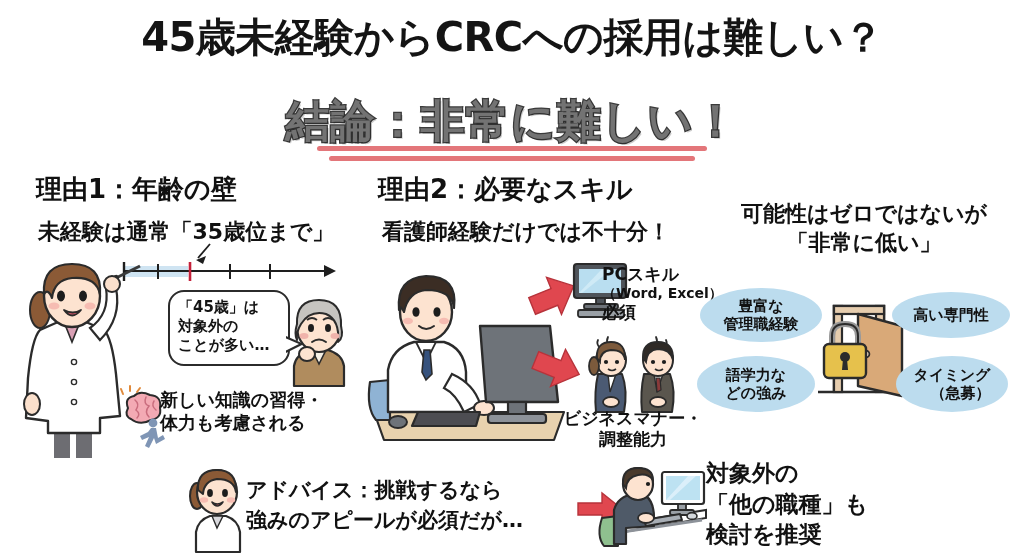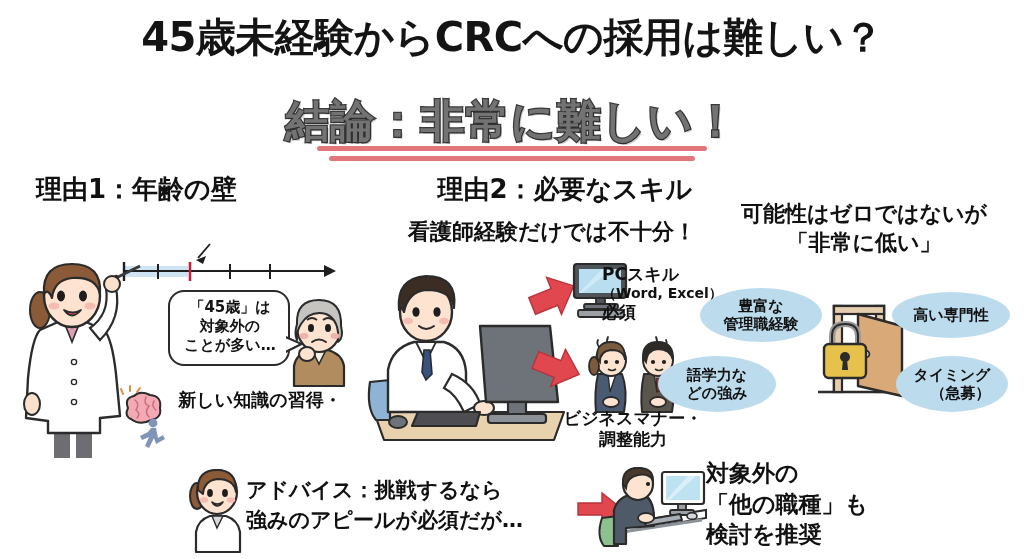--- a/index.html
+++ b/index.html
@@ -36,21 +36,21 @@
   .conc-underline {
     position:absolute; left:50%; transform:translateX(-50%);
     height:5px; border-radius:4px; background:#e3767a;
   }
   #conc-u1 { top:54px; width:390px; }
   #conc-u2 { top:64px; width:366px; }
 
   
   .col { position:absolute; top:172px; }
   #col1 { left:14px;  width:348px; }
-  #col2 { left:366px; width:330px;text-align:right; }
+  #col2 { left:366px; width:330px; }
   #col3 { left:700px; width:318px; }
 
   .col-head {
     position:relative; display:inline-block;
     font-size:26px; font-weight:bold; color:#111; white-space:nowrap;
     padding:0 4px 2px 4px;
   }
   .col-head .hl {
     position:absolute; left:2px; right:2px; bottom:0px; height:9px;
     background:#aedaa3; border-radius:5px; z-index:-1;
@@ -76,21 +76,21 @@
   .mark-g::after {
     content:""; position:absolute; left:-1px; right:-1px; bottom:0px;
     height:8px; background:#b3dca8; border-radius:4px; z-index:-1;
   }
 
   
   .art { position:absolute; }
   .bubble-text { font-weight:bold; }
 
   
-  #c1-art { position:absolute; left:0; top:262px; width:360px; height:200px;text-align:center; }
+  #c1-art { position:absolute; left:0; top:262px; width:360px; height:200px; }
   #bubble1 {
     position:absolute; left:168px; top:28px; width:122px; height:76px;
     border:2.5px solid #2b2b2b; border-radius:16px; background:#fff;
     font-size:15px; line-height:1.26; font-weight:bold; color:#141414;
     padding:6px 6px 0 8px;
   }
   #bubble1::after {
     content:""; position:absolute; right:-16px; top:44px;
     border-top:8px solid transparent; border-bottom:9px solid transparent;
     border-left:18px solid #2b2b2b;
@@ -117,21 +117,21 @@
   }
 
   
   .badge {
     position:absolute; background:#bcdcee; border-radius:50%;
     display:flex; align-items:center; justify-content:center; text-align:center;
     font-size:15px; font-weight:bold; line-height:1.22; color:#111;
   }
   #badge-mgr  { left:700px; top:288px; width:122px; height:54px; }
   #badge-spec { left:892px; top:292px; width:118px; height:46px; }
-  #badge-lang { left:658px; top:356px; width:118px; height:56px;justify-content:center; }
+  #badge-lang { left:697px; top:356px; width:118px; height:56px;justify-content:center; }
   #badge-time { left:896px; top:356px; width:112px; height:56px;text-align:right; }
 
   
   #advice {
     position:absolute; left:246px; top:476px; width:330px;
     font-size:21px; font-weight:bold; line-height:1.42; color:#111;
   }
   #real {
     position:absolute; left:706px; top:458px; width:300px;
     font-size:23px; font-weight:bold; line-height:1.33; color:#111;
@@ -149,20 +149,23 @@
   <div id="conclusion-wrap">
     <div id="conclusion">結論：非常に難しい！</div>
     <div class="conc-underline" id="conc-u1"></div>
     <div class="conc-underline" id="conc-u2"></div>
   </div>
 
   <div class="col" id="col1">
     <div class="col-head">
       <span>理由1：年齢の壁</span>
       <span class="hl"></span>
+    </div>
+    <div class="col-sub">
+      <span>未経験は通常「</span><span class="mark-y">35歳位まで</span><span>」</span>
     </div>
   </div>
 
   <div id="c1-art">
 
     <svg class="art" style="left:118px; top:-6px;" width="230" height="48">
       <rect x="6" y="10" width="64" height="11" fill="#cfe4f2" stroke="none"></rect>
       <line x1="6" y1="15" x2="206" y2="15" stroke="#1e1e1e" stroke-width="2.2"></line>
       <polygon points="206,9 218,15 206,21" fill="#1e1e1e"></polygon>
       <line x1="6" y1="6" x2="6" y2="25" stroke="#1e1e1e" stroke-width="2.4"></line>
@@ -248,20 +251,21 @@
       </g>
     </svg>
 
     <svg class="art" style="left:136px; top:156px;" width="32" height="34" viewBox="0 0 32 34">
       <circle cx="17" cy="5" r="4.4" fill="#7f95b5"></circle>
       <path d="M15,10 L20,10 L22,20 L27,17 L29,21 L20,26 L18,20 L13,30 L9,28 L13,19 L6,22 L4,18 L12,14 Z" fill="#7f95b5"></path>
     </svg>
 
     <div id="note1">
       <div>新しい知識の習得・</div>
+      <div>体力も考慮される</div>
     </div>
   </div>
 
   <div class="col" id="col2">
     <div class="col-head">
       <span>理由2：必要なスキル</span>
       <span class="hl"></span>
     </div>
     <div class="col-sub">看護師経験だけでは不十分！</div>
   </div>

